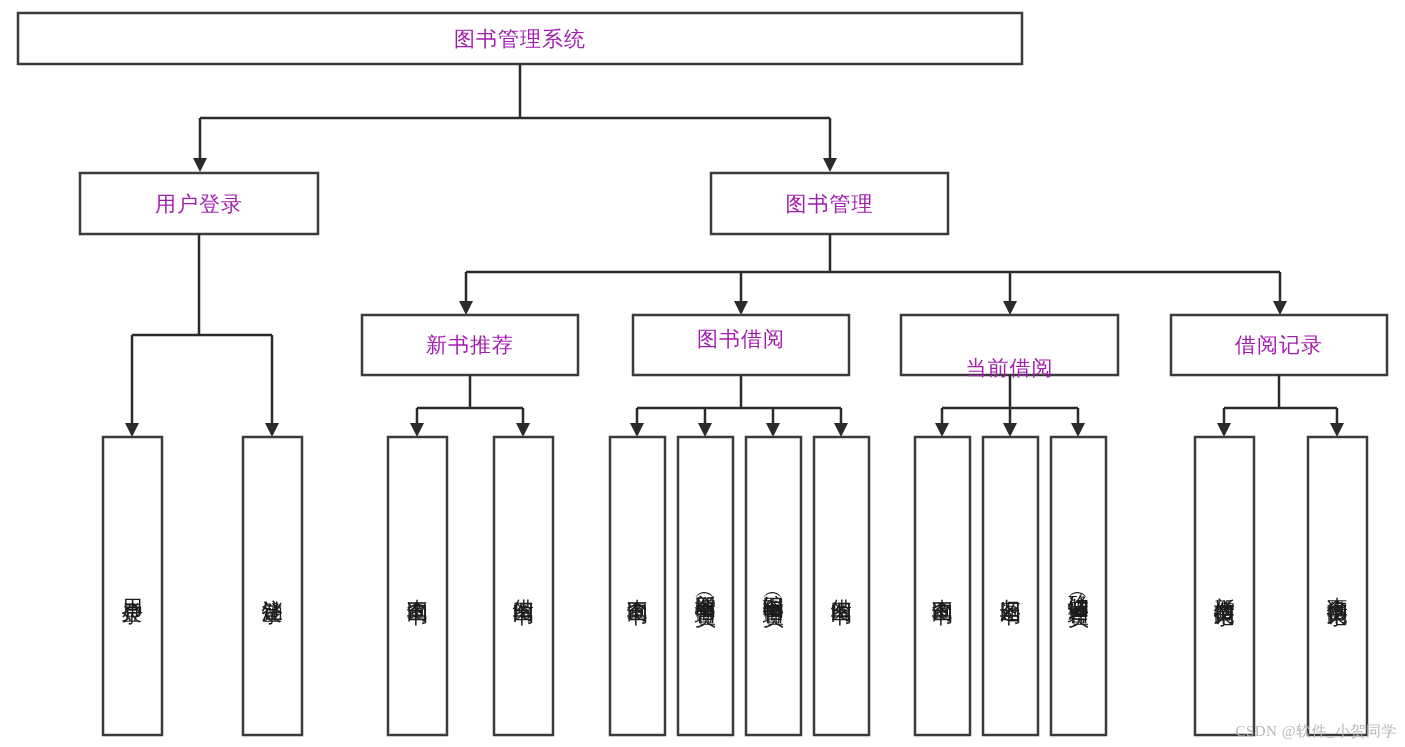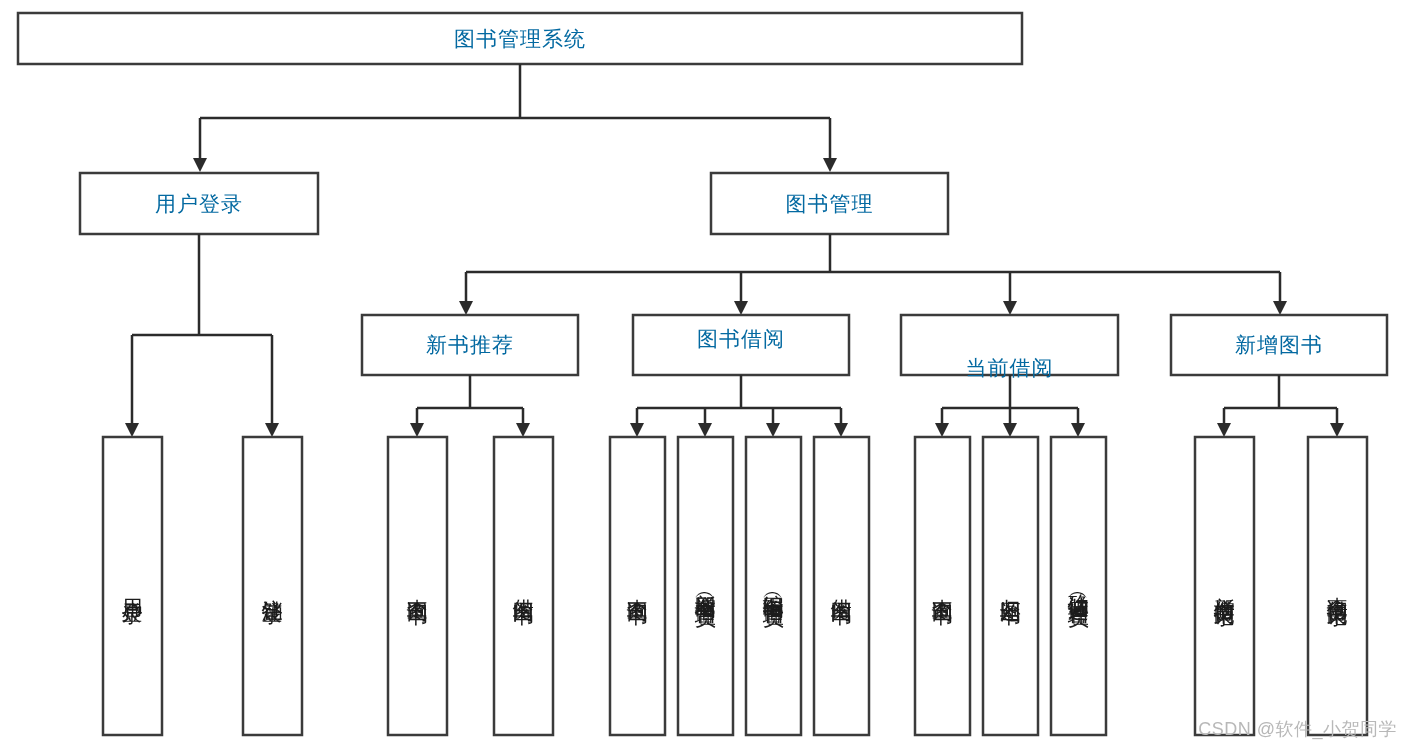--- a/index.html
+++ b/index.html
@@ -55,34 +55,34 @@
     white-space: nowrap;
     pointer-events: none;
     font-family: "Liberation Sans", "DejaVu Sans", sans-serif;
   }
   .hlabel-holder {
     position: absolute;
     display: flex;
     align-items: center;
     justify-content: center;
     font-size: 21px;
-    color: #0369a1;
+    color: #a21caf;
     letter-spacing: 1px;
     white-space: nowrap;
     pointer-events: none;
     font-family: "Liberation Sans", "DejaVu Sans", sans-serif;
   }
   #watermark {
     position: absolute;
     right: 8px;
     bottom: 6px;
-    font-size: 18px;
+    font-size: 15px;
     color: #b8b8b8;
     letter-spacing: 0.5px;
-    font-family: Liberation Sans, sans-serif;
+    font-family: Liberation Serif, serif;
     white-space: nowrap;
   }
 </style>
 </head>
 <body>
 
 <div id="diagram-root">
 
   <svg id="tree-canvas" viewBox="0 0 1405 747">
 
@@ -150,21 +150,21 @@
   </svg>
 
   <div class="hlabel-holder" style="left:18px; top:13px; width:1004px; height:51px;">图书管理系统</div>
 
   <div class="hlabel-holder" style="left:80px; top:173px; width:238px; height:61px;">用户登录</div>
   <div class="hlabel-holder" style="left:711px; top:173px; width:237px; height:61px;">图书管理</div>
 
   <div class="hlabel-holder" style="left:362px; top:315px; width:216px; height:60px;">新书推荐</div>
   <div class="hlabel-holder" style="left:633px; top:315px; width:216px; height:48px;">图书借阅</div>
   <div class="hlabel-holder" style="left:901px; top:315px; width:217px; height:60px;margin-top:23px;">当前借阅</div>
-  <div class="hlabel-holder" style="left:1171px; top:315px; width:216px; height:60px;">新增图书</div>
+  <div class="hlabel-holder" style="left:1171px; top:315px; width:216px; height:60px;">借阅记录</div>
 
   <div class="vlabel-holder" style="left:103px; top:437px; width:59px; height:298px;">用户登录</div>
   <div class="vlabel-holder" style="left:243px; top:437px; width:59px; height:298px;">注销登录</div>
 
   <div class="vlabel-holder" style="left:388px; top:437px; width:59px; height:298px;">查询图书</div>
   <div class="vlabel-holder" style="left:494px; top:437px; width:59px; height:298px;">借阅图书</div>
 
   <div class="vlabel-holder" style="left:610px; top:437px; width:55px; height:298px;">查询图书</div>
   <div class="vlabel-holder" style="left:678px; top:437px; width:55px; height:298px;">新增图书（管理员）</div>
   <div class="vlabel-holder" style="left:746px; top:437px; width:55px; height:298px;">编辑图书（管理员）</div>

